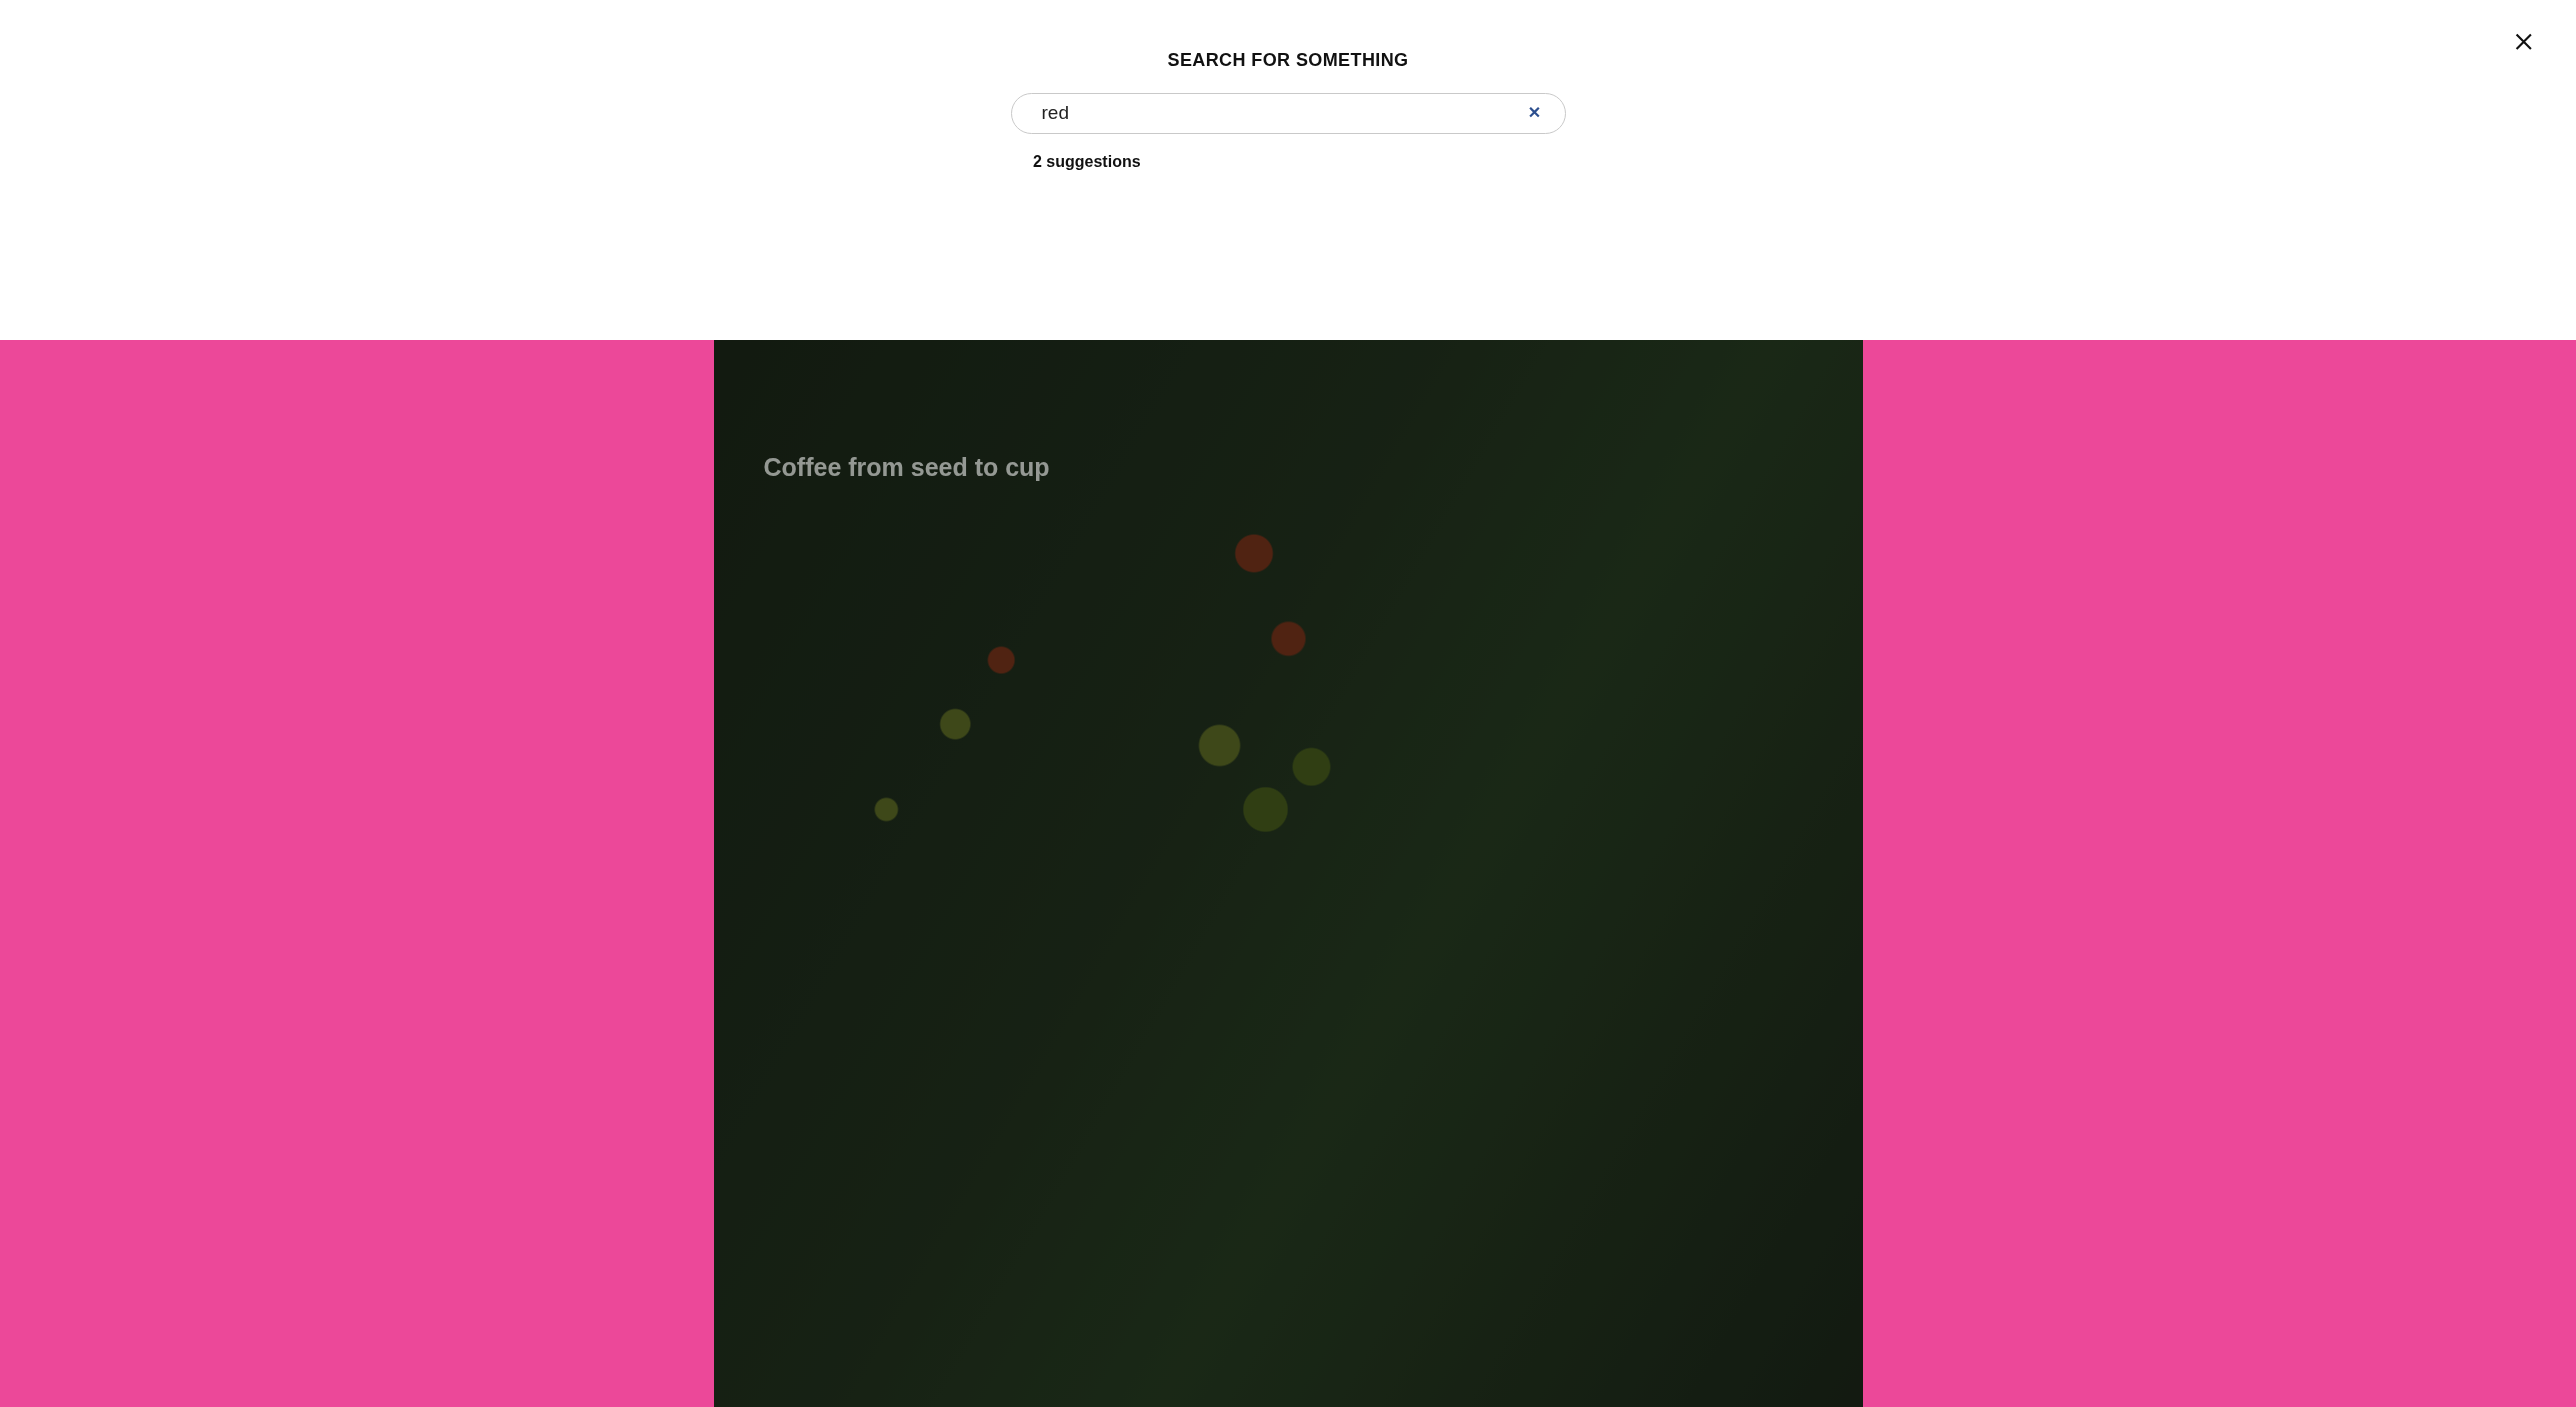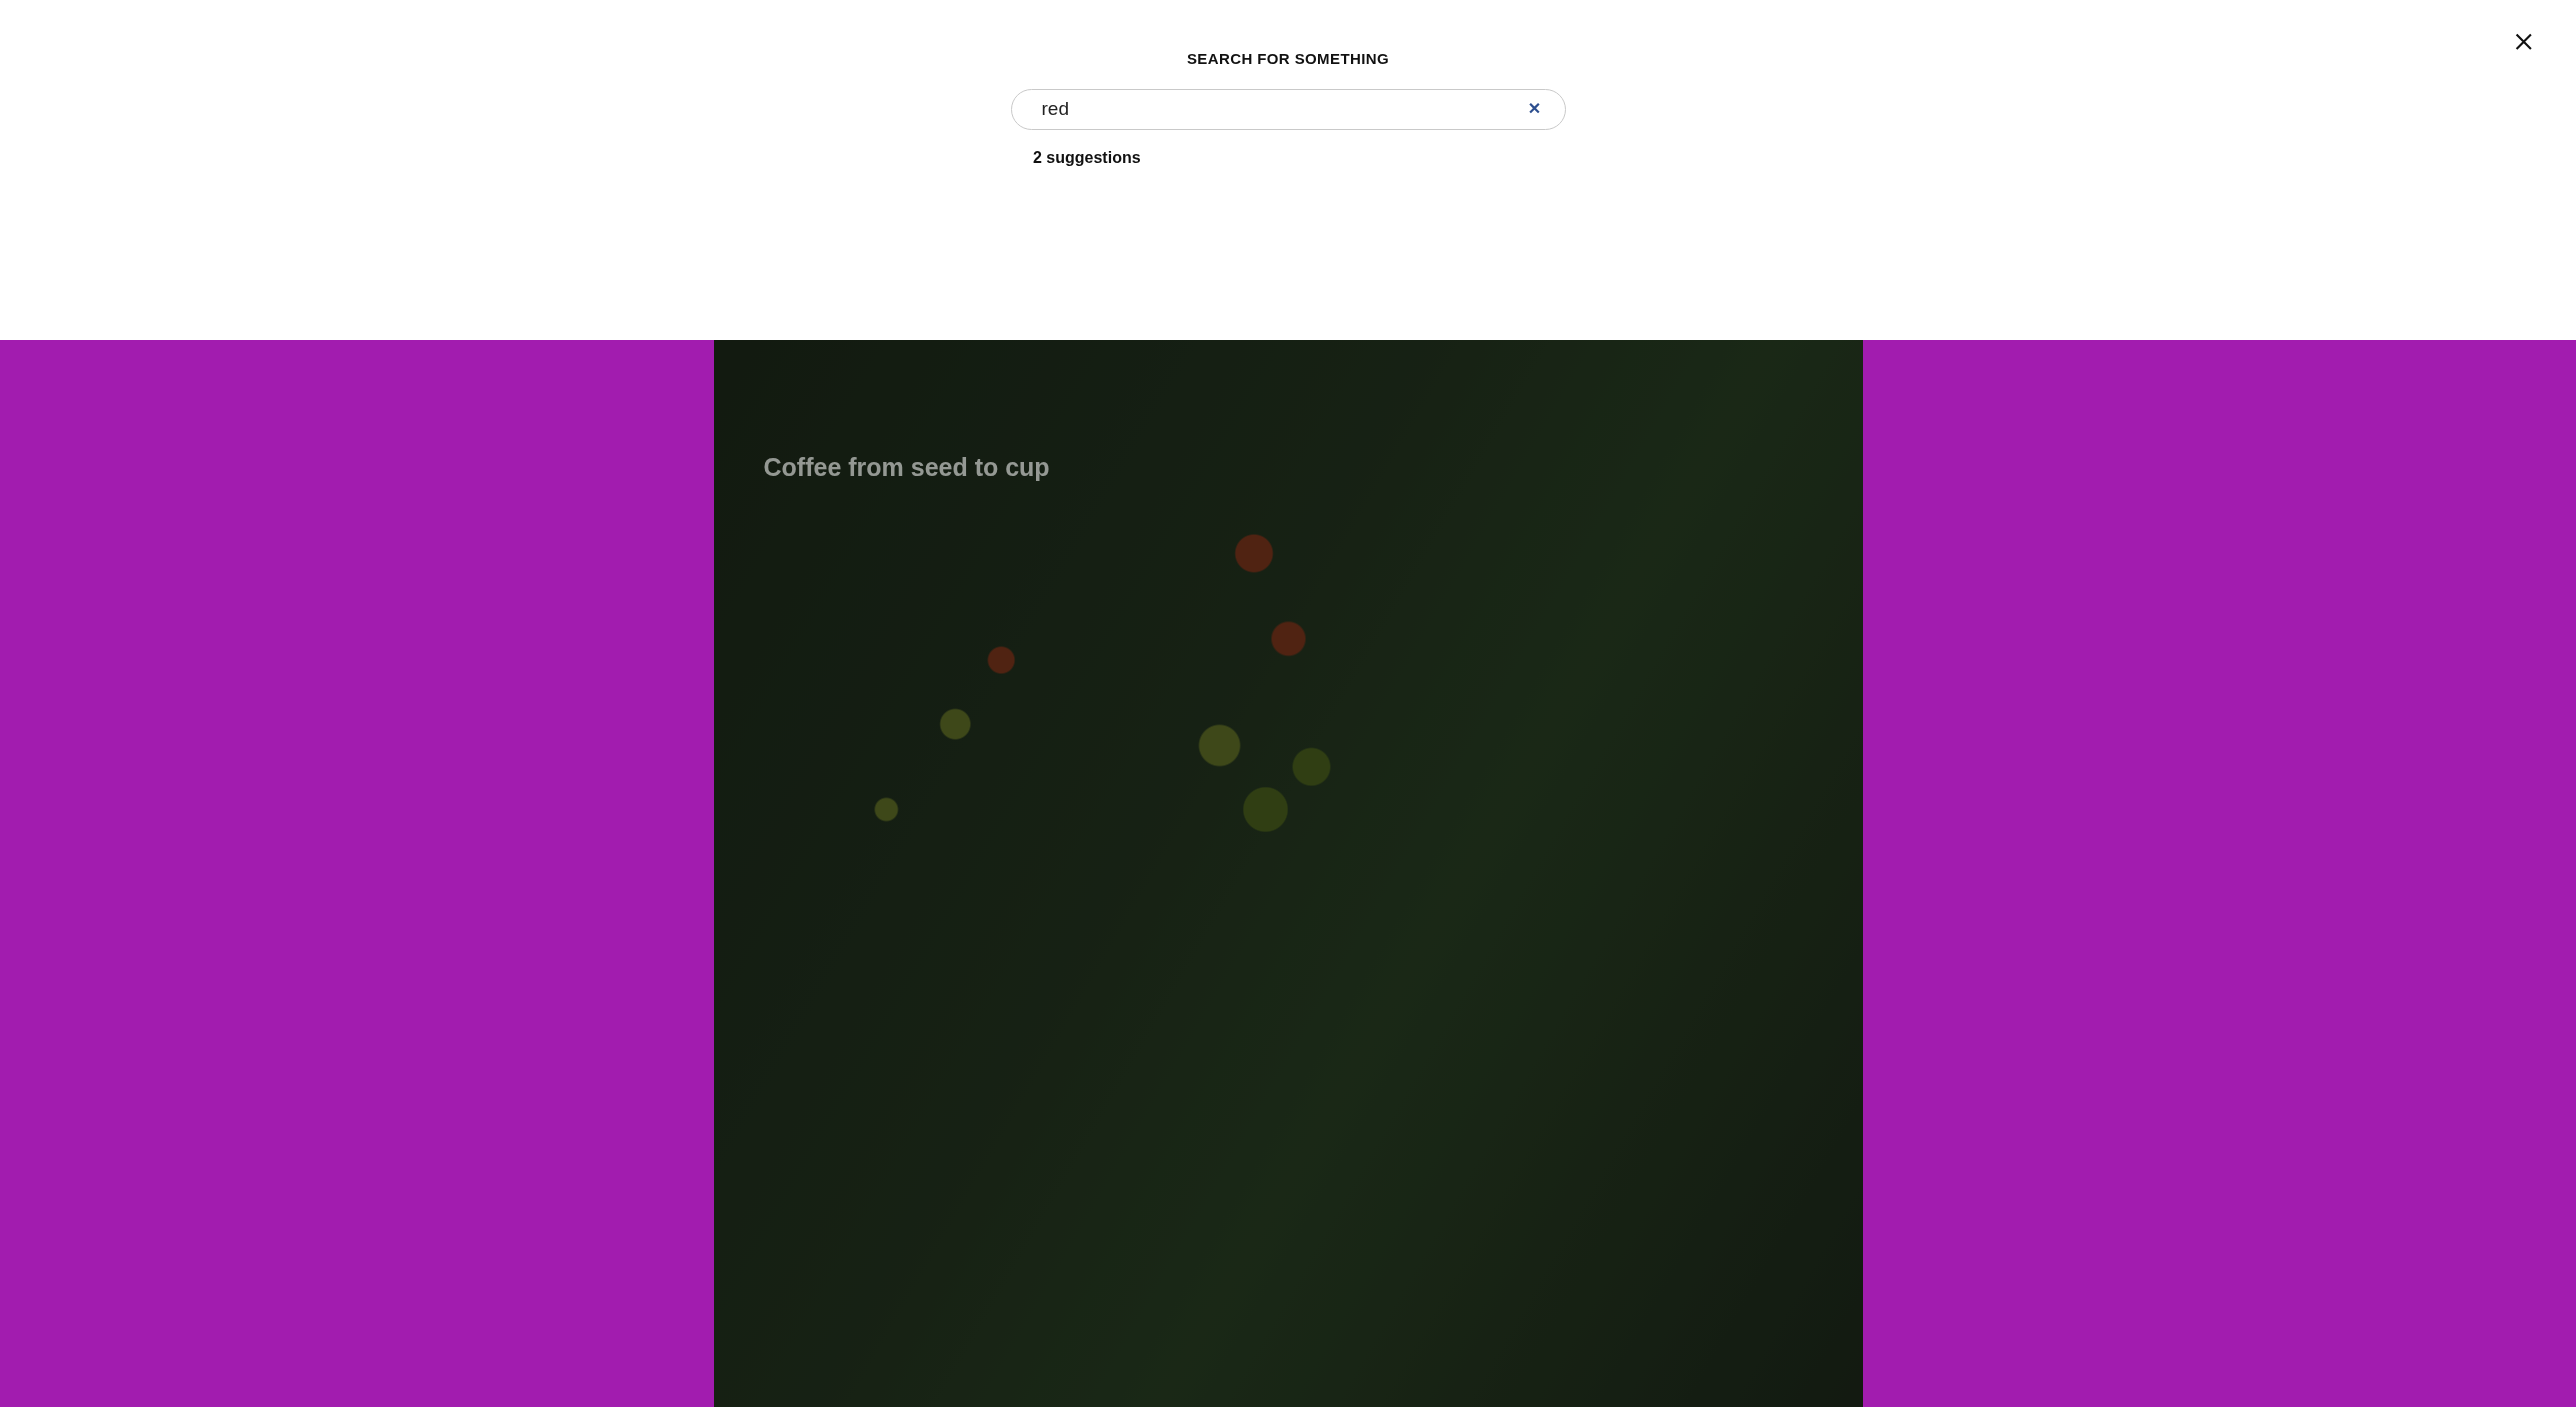--- a/index.html
+++ b/index.html
@@ -4,21 +4,21 @@
 <style>
   * { box-sizing: border-box; margin: 0; padding: 0; }
   html, body { width: 100%; height: 100%; font-family: "Segoe UI", "Helvetica Neue", Arial, sans-serif; }
   body { position: relative; overflow: hidden; background: #fff; }
 
   
   .page-backdrop {
     position: absolute;
     top: 340px;            
     left: 0; right: 0; bottom: 0;
-    background: #a21caf;   
+    background: #ec4899;   
     display: flex;
     justify-content: center;
   }
   .hero {
     position: relative;
     width: 1149px;
     height: 100%;
     background:
       radial-gradient(circle at 47% 20%, #b24e28 0 18px, transparent 19.7px),
       radial-gradient(circle at 50% 28%, #b24e28 0 16px, transparent 18px),
@@ -62,21 +62,21 @@
     top: 27px; right: 38px;
     width: 29px; height: 29px;
     border: none; background: none;
     cursor: pointer;
     display: flex; align-items: center; justify-content: center;
   }
   .close-btn svg { width: 21.5px; height: 21.5px; stroke: #111; stroke-width: 2.4; }
 
   .overlay-title {
     margin-top: 50px;
-    font-size: 15px;
+    font-size: 18px;
     font-weight: 700;
     letter-spacing: 0.4px;
     color: #111;
   }
 
   .search-field {
     margin-top: 21.5px;
     width: 555px;
     height: 41px;
     border: 0.9px solid #c9c9c9;

